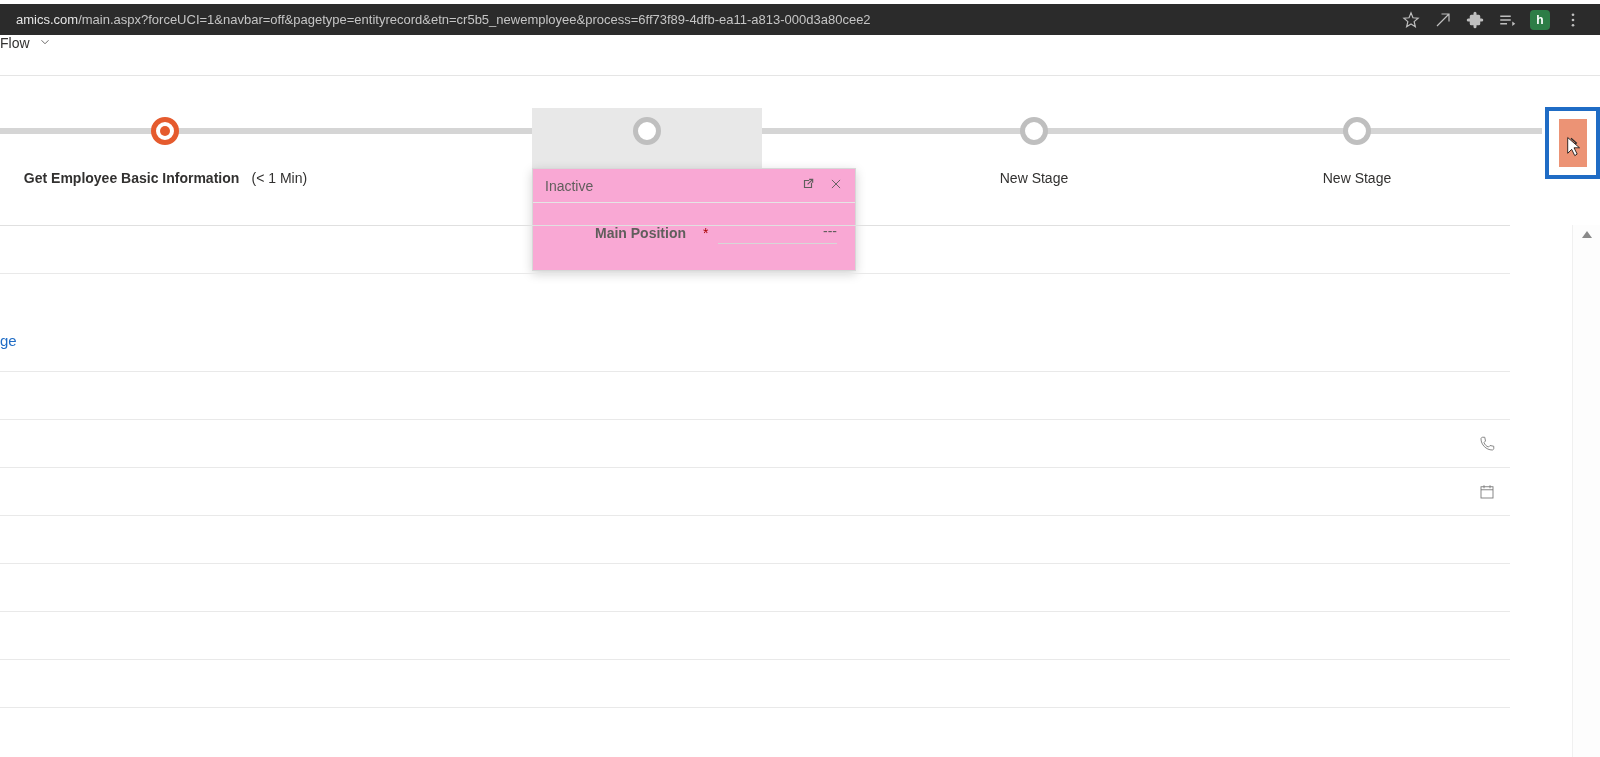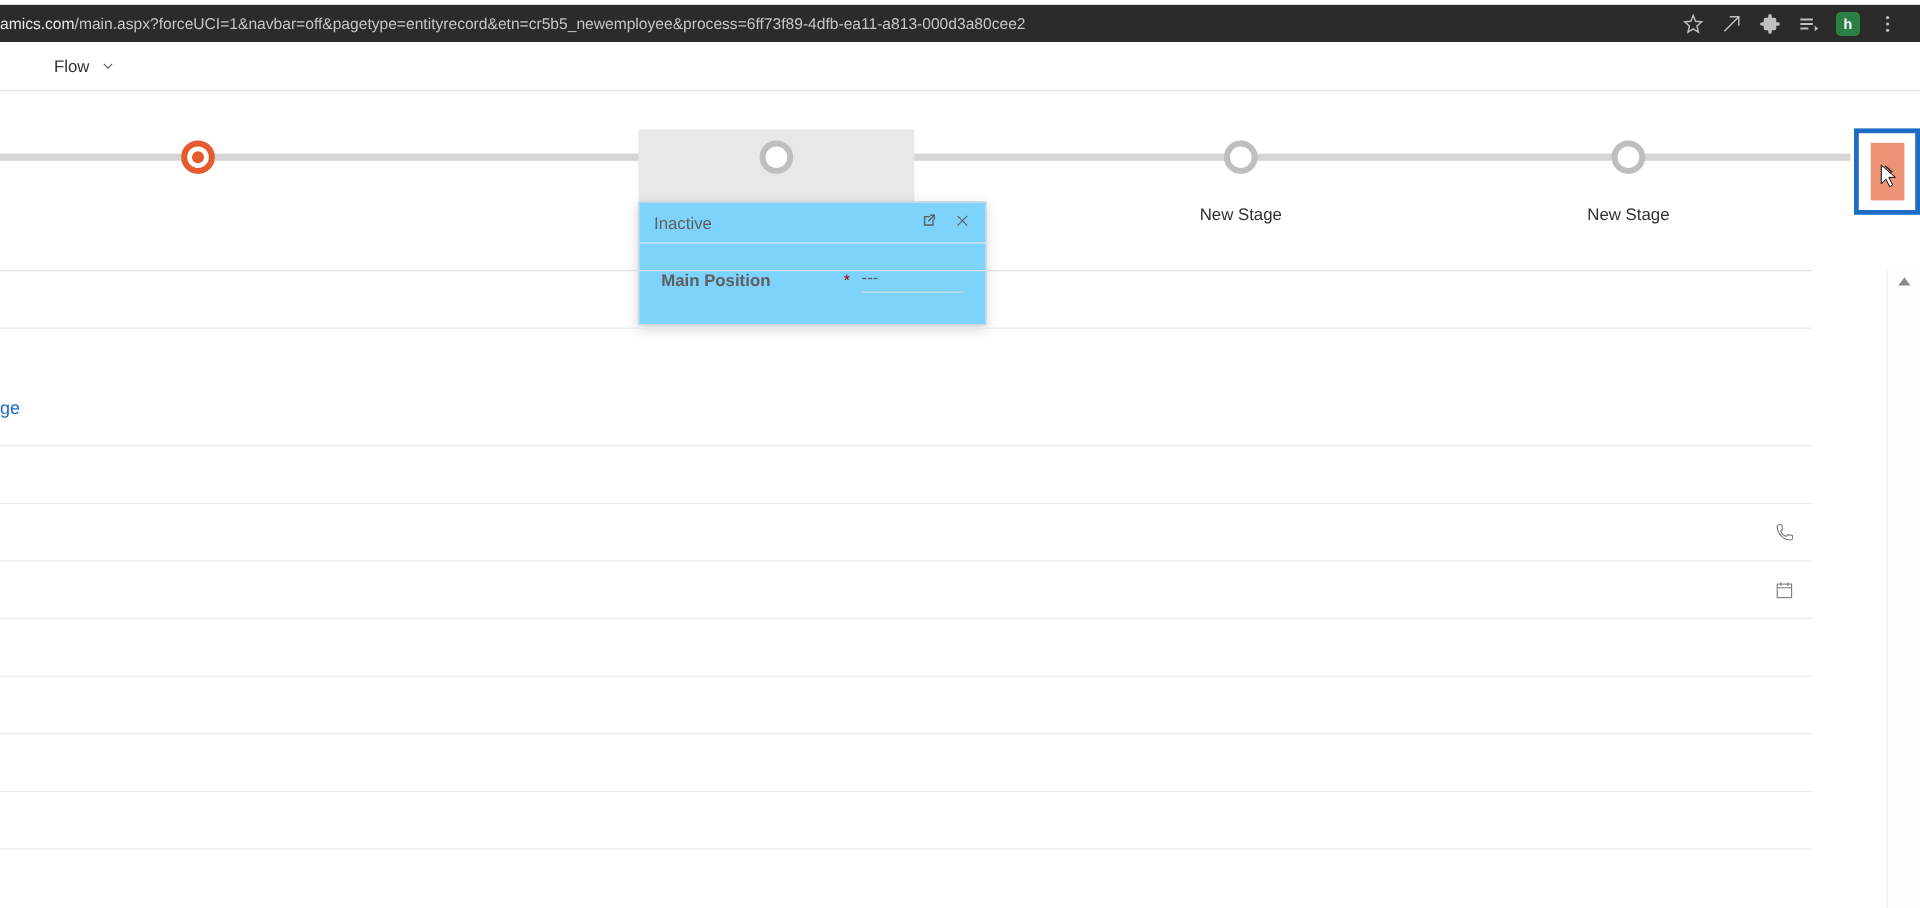--- a/index.html
+++ b/index.html
@@ -9,36 +9,36 @@
   .chrome-bar {
     position: absolute; top: 4px; left: 0; right: 0; height: 31px;
     background: #2b2b2b; display: flex; align-items: center; color: #d0d0d0;
   }
   .chrome-bar .left-gap { width: 0; height: 100%; background:#4f4f4f; }
   .url-text {
     flex: 1; font-size: 13px; padding-left: 0; line-height: 31px;
     white-space: nowrap; overflow: hidden; text-overflow: ellipsis;
     color: #c5c5c5;
   }
-  .url-domain { color: #e6e6e6; }
+  .url-domain { color: #e6e6e6; margin-left: 16px; }
   .chrome-icons { display:flex; align-items:center; gap:14px; padding: 0 18px 0 8px; }
   .chrome-icons .ci { width:18px; height:18px; display:flex; align-items:center; justify-content:center; }
   .chrome-icons svg { width:18px; height:18px; fill:#bfbfbf; }
   .profile-badge { width:20px; height:20px; border-radius:4px; background:#2d7d46; color:#fff; font-size:12px; display:flex; align-items:center; justify-content:center; font-weight:600; }
 
   
   .top-blank { position:absolute; top:0; left:0; right:0; height:4px; background:#fff; }
 
   
   .page-header {
     position:absolute; top:35px; left:0; right:0; height:41px;
     background:#fff; border-bottom:1px solid #e5e5e5;
     display:flex; align-items:center; padding-left:0;
   }
-  .flow-btn { display:flex; align-items:center; gap:8px; font-size:14px; color:#323130; height:100%; padding:0 10px 0 0; cursor:pointer;margin-left:45px; }
+  .flow-btn { display:flex; align-items:flex-start; gap:8px; font-size:14px; color:#323130; height:100%; padding:0 10px 0 0; cursor:pointer; }
   .flow-btn svg { width:14px; height:14px; fill:#605e5c; }
 
   
   .bpf-wrap { position:absolute; top:108px; left:0; right:0; height:60px; }
   .bpf-line { position:absolute; top:20px; left:0; right:58px; height:6px; background:#d5d5d5; border-radius:0; }
 
   .bpf-stage { position:absolute; top:0; text-align:center; }
   .bpf-circle {
     width:28px; height:28px; border-radius:50%; background:#fff;
     border:5px solid #bfbfbf; margin:0 auto; position:relative; top:9px;
@@ -68,22 +68,22 @@
   .bpf-next-hot {
     width:28px; height:48px; background:#ec9375; display:flex; align-items:center; justify-content:center;
   }
   .bpf-next-hot svg { width:16px; height:16px; fill:#2b2b2b; }
   .cursor-overlay {
     position:absolute; top:28px; right:18px; width:16px; height:22px; pointer-events:none;
   }
 
   
   .stage-flyout {
-    position:absolute; top:168px; left:532px; width:290px;
-    background:#7dd3fc; border:1px solid #d7d7d7; box-shadow:0 3px 10px rgba(0,0,0,0.18);
+    position:absolute; top:168px; left:532px; width:324px;
+    background:#f9a8d4; border:1px solid #d7d7d7; box-shadow:0 3px 10px rgba(0,0,0,0.18);text-align:right;
   }
   .stage-flyout-header {
     display:flex; align-items:center; justify-content:space-between;
     padding:8px 12px; border-bottom:1px solid #e5e5e5; font-size:14px; color:#605e5c;
   }
   .stage-flyout-header .icons { display:flex; gap:14px; }
   .stage-flyout-header svg { width:14px; height:14px; fill:#605e5c; cursor:pointer; }
   .stage-flyout-body { padding:18px 18px 26px; }
   .stage-field-row { display:flex; align-items:center; position:relative; }
   .stage-field-label { font-size:14px; color:#605e5c; min-width:135px;font-weight:bold; }
@@ -169,20 +169,24 @@
   </div>
 </div>
 
 <div class="bpf-wrap">
   <div class="bpf-line"></div>
 
   <div class="bpf-arrow-bg" style="left:532px; width:230px;"></div>
 
   <div class="bpf-stage" style="left:0; width:331px;">
     <div class="bpf-circle completed" style="margin-left:151px; margin-right:auto;"></div>
+    <div style="margin-top:16px;">
+      <span class="bpf-label bold">Get Employee Basic Information</span>
+      <span class="bpf-time">&nbsp;&nbsp;</span><span class="bpf-time">(&lt; 1 Min)</span>
+    </div>
   </div>
 
   <div class="bpf-stage" style="left:532px; width:230px;">
     <div class="bpf-circle" style="margin:0 auto;"></div>
     <div style="margin-top:16px;">
       <span class="bpf-label bold">Determine Employee Position</span>
     </div>
   </div>
 
   <div class="bpf-stage" style="left:934px; width:200px;">

